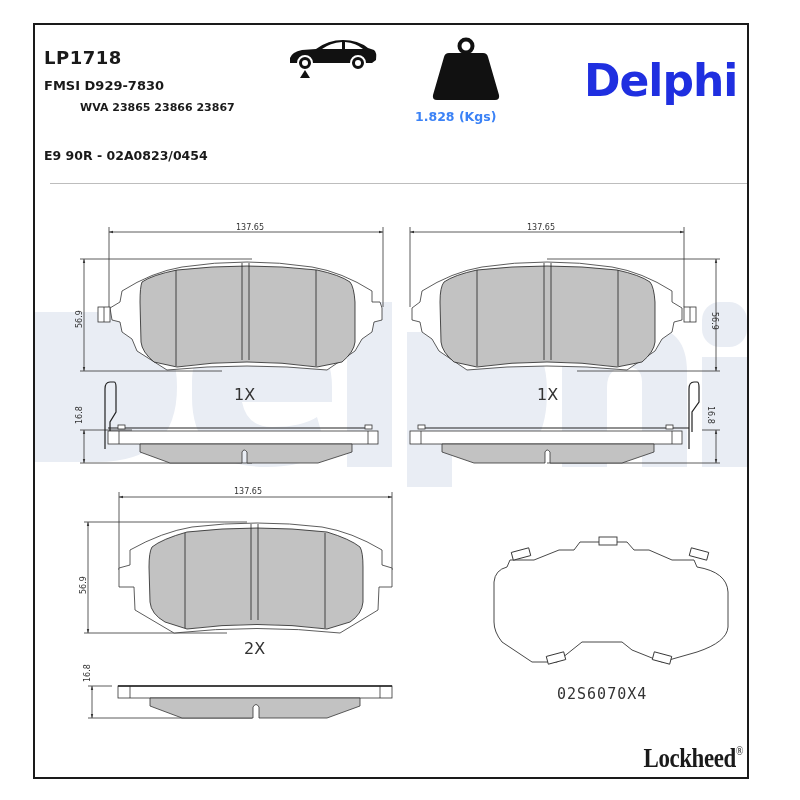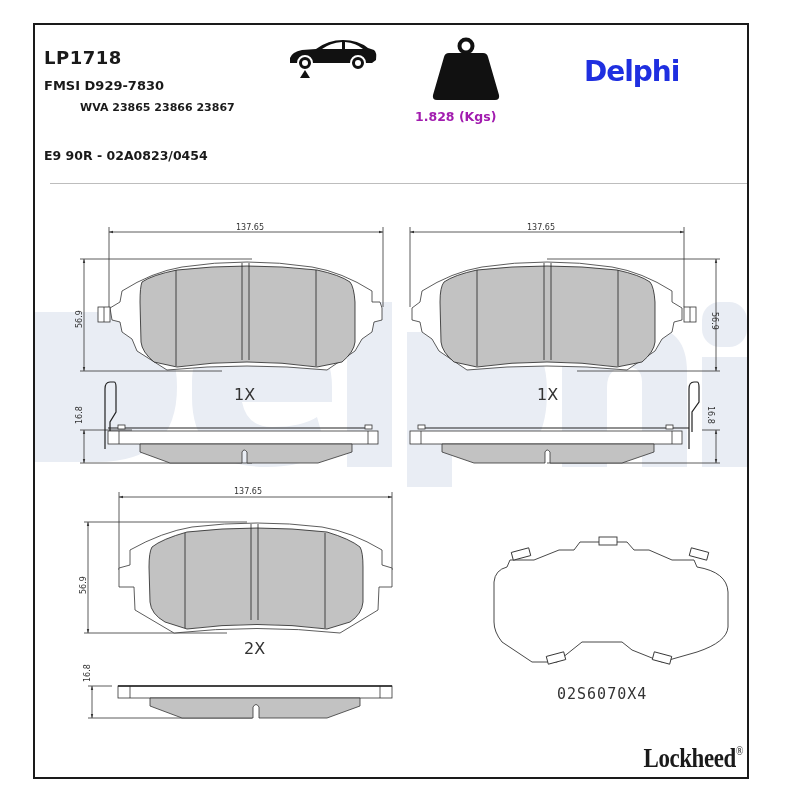--- a/index.html
+++ b/index.html
@@ -6,22 +6,22 @@
     body { width: 800px; height: 800px; position: relative; overflow: hidden; font-family: "DejaVu Sans", sans-serif; }
     .sheet { position: absolute; left: 33px; top: 23px; width: 712px; height: 752px; border: 2px solid #1a1a1a; background: #ffffff; overflow: hidden; text-align: right; }
     .watermark { position: absolute; left: -33px; top: 262px; width: 800px; height: 200px; }
     .hdr { position: absolute; left: 9px; color: #1a1a1a; font-weight: bold; font-family: "DejaVu Sans", sans-serif; white-space: nowrap; }
     .hdr-code { top: 22px; font-size: 18px; letter-spacing: 0.5px; }
     .hdr-fmsi { top: 53px; font-size: 13px; }
     .hdr-wva { top: 76px; font-size: 11px; margin-left: 36px; }
     .hdr-ece { top: 123px; font-size: 12.5px; }
     .car-icon { position: absolute; left: 253px; top: 13px; width: 90px; height: 44px; }
     .weight-icon { position: absolute; left: 392px; top: 12px; width: 78px; height: 64px; }
-    .weight-label { position: absolute; left: 380px; top: 84px; font-size: 12.5px; font-weight: bold; color: #a21caf; white-space: nowrap; }
-    .brand { position: absolute; left: 549px; top: 30px; font-size: 28px; font-weight: bold; color: #1f2fe0; letter-spacing: -1px; font-family: "DejaVu Sans", sans-serif; }
+    .weight-label { position: absolute; left: 380px; top: 84px; font-size: 12.5px; font-weight: bold; color: #3b82f6; white-space: nowrap; }
+    .brand { position: absolute; left: 549px; top: 30px; font-size: 44px; font-weight: bold; color: #1f2fe0; letter-spacing: -1px; font-family: "DejaVu Sans", sans-serif; }
     .divider { position: absolute; left: 15px; top: 158px; width: 697px; height: 0; border-top: 1px solid #bdbdbd; }
     .drawing { position: absolute; left: -33px; top: -23px; width: 800px; height: 800px; }
     .qty { font-family: "DejaVu Sans", sans-serif; font-size: 16px; fill: #333; }
     .dim { font-family: "DejaVu Sans", sans-serif; font-size: 8px; fill: #333; }
     .clip-code { font-family: "DejaVu Sans Mono", monospace; font-size: 15px; fill: #333; letter-spacing: 1px; }
     .lockheed { position: absolute; right: 4px; bottom: 3px; font-family: "Liberation Serif", serif; font-size: 27px; font-weight: bold; color: #1a1a1a; letter-spacing: -0.5px; transform: scaleX(0.85); transform-origin: right bottom; }
     .lockheed sup { font-size: 12px; font-weight: normal; vertical-align: 12px; }
   </style>
 </head>
 <body>

